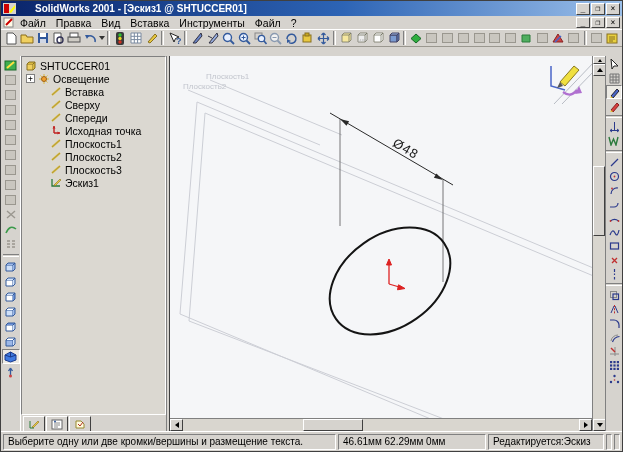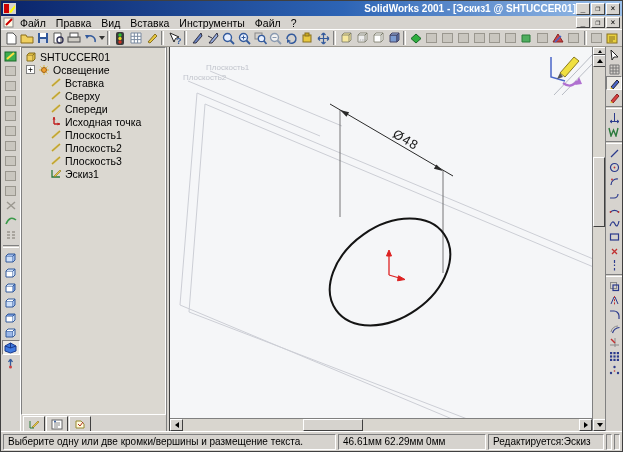--- a/index.html
+++ b/index.html
@@ -2,38 +2,38 @@
 <html><head>
 <meta charset="utf-8">
 <style>
   * { box-sizing: border-box; margin:0; padding:0; }
   html,body { width:623px; height:452px; }
   body { font-family:"Liberation Sans", sans-serif; background:#d6d3ce; overflow:hidden; }
   .app { width:623px; height:452px; display:flex; flex-direction:column; background:#d6d3ce; border:1px solid #404040; }
 
   
   .titlebar { height:15px; background:linear-gradient(90deg,#0a246a,#2d64b5 55%,#9cc0ea); display:flex; align-items:center; padding:0 2px; flex:0 0 15px; }
-  .titlebar .title-text { color:#fff; font-size:10px; font-weight:bold; margin-left:3px; white-space:nowrap; flex:1;text-align:right; }
+  .titlebar .title-text { color:#fff; font-size:10px; font-weight:bold; margin-left:19px; white-space:nowrap; flex:1; }
   .win-controls { display:flex; gap:1px; }
   .wc { width:14px; height:12px; background:#d6d3ce; border:1px solid; border-color:#fff #404040 #404040 #fff; font-size:8px; line-height:9px; text-align:center; color:#000; padding:0; font-family:"DejaVu Sans Mono",monospace; }
 
   
   .menubar { height:14px; display:flex; align-items:center; padding:0 2px; flex:0 0 14px; border-bottom:1px solid #fff; }
   .menu-item { font-size:10.5px; padding:0 5px; color:#000; white-space:nowrap; }
   .menubar .flex-sp { flex:1; }
 
   
   .toolbar { height:17px; flex:0 0 17px; display:flex; align-items:center; padding:0 2px; border-bottom:1px solid #9a978f; }
   .tb { width:17px; height:15px; border:1px solid transparent; background:transparent; display:flex; align-items:center; justify-content:center; padding:0; }
   .sep-v { width:3px; height:14px; border-left:1px solid #808080; border-right:1px solid #fff; margin:0 2px; }
   .drop { width:7px; height:15px; display:flex; align-items:center; justify-content:center; font-size:6px; color:#333; }
   .ph { width:11px; height:10px; background:#c9c6bf; border:1px solid #9a978f; }
 
   
-  .main { flex:1; display:flex; min-height:0; }
+  .main { flex:1; display:flex; min-height:0;margin-top:9px; }
 
   .vtool { width:20px; flex:0 0 20px; display:flex; flex-direction:column; align-items:center; padding-top:1px; border-right:1px solid #fff; }
   .vtb { width:18px; height:15px; border:1px solid transparent; background:transparent; display:flex; align-items:center; justify-content:center; padding:0; }
   .vtb.pressed { border-color:#808080 #fff #fff #808080; background:#eceae4; }
   .sep-h { height:3px; width:16px; border-top:1px solid #808080; border-bottom:1px solid #fff; margin:2px 0; }
 
   .rtool { width:17px; flex:0 0 17px; display:flex; flex-direction:column; align-items:center; padding-top:1px; border-left:1px solid #808080; background:#d6d3ce; }
   .rtb { width:16px; height:14px; border:1px solid transparent; background:transparent; display:flex; align-items:center; justify-content:center; padding:0; }
   .rtb.pressed { border-color:#808080 #fff #fff #808080; background:#eceae4; }
 

